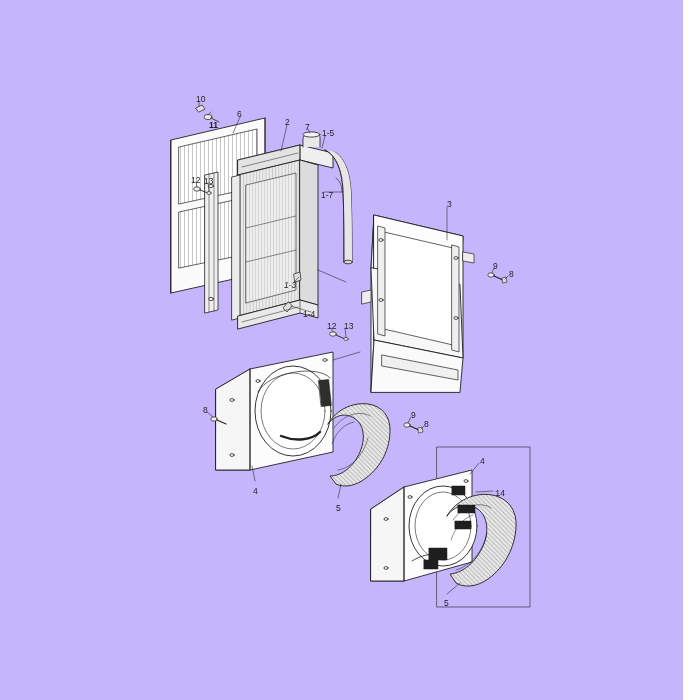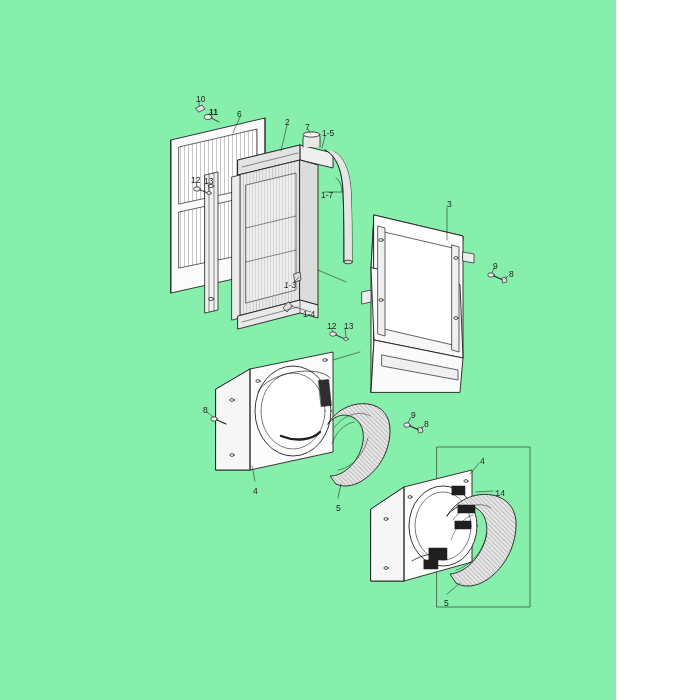--- a/index.html
+++ b/index.html
@@ -8,23 +8,23 @@
     background: #ffffff;
   }
   body {
     width: 700px;
     height: 700px;
     font-family: "Liberation Sans", sans-serif;
     overflow: hidden;
   }
   #diagram-root {
     position: relative;
-    width: 616px;
+    width: 683px;
     height: 700px;
-    background: #86efac;
+    background: #c4b5fd;
   }
   #svg-layer {
     position: absolute;
     top: 0;
     left: 0;
     width: 700px;
     height: 700px;
   }
   .callout {
     position: absolute;
@@ -254,21 +254,21 @@
         <line x1="493" y1="491" x2="476" y2="492"></line>
         <line x1="447" y1="594" x2="460" y2="583"></line>
         <line x1="318" y1="270" x2="346" y2="282"></line>
         <line x1="333" y1="360" x2="360" y2="352"></line>
       </g>
 
     </g>
   </svg>
 
   <span class="callout" style="left:196px; top:95px;">10</span>
-  <span class="callout" style="left:209px; top:108px;font-weight:bold;">11</span>
+  <span class="callout" style="left:209px; top:121px;font-weight:bold;">11</span>
   <span class="callout" style="left:237px; top:110px;">6</span>
   <span class="callout" style="left:285px; top:118px;">2</span>
   <span class="callout" style="left:305px; top:123px;">7</span>
   <span class="callout" style="left:322px; top:129px;">1-5</span>
   <span class="callout" style="left:191px; top:176px;">12</span>
   <span class="callout" style="left:204px; top:177px;">13</span>
   <span class="callout" style="left:321px; top:191px;">1-7</span>
   <span class="callout" style="left:447px; top:200px;">3</span>
   <span class="callout" style="left:493px; top:262px;">9</span>
   <span class="callout" style="left:509px; top:270px;">8</span>

